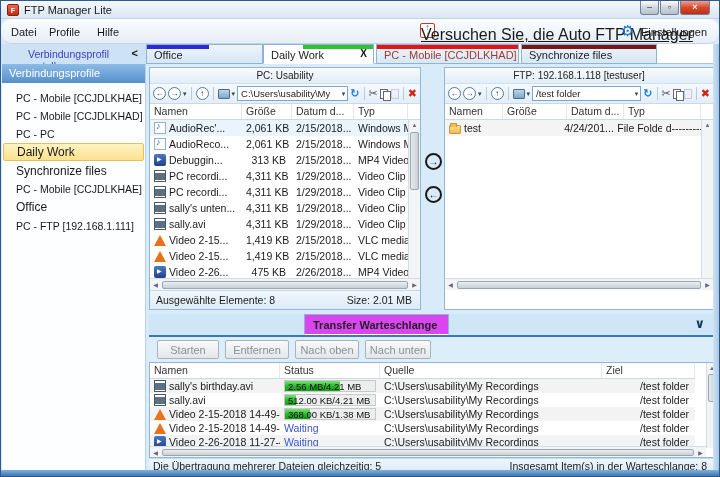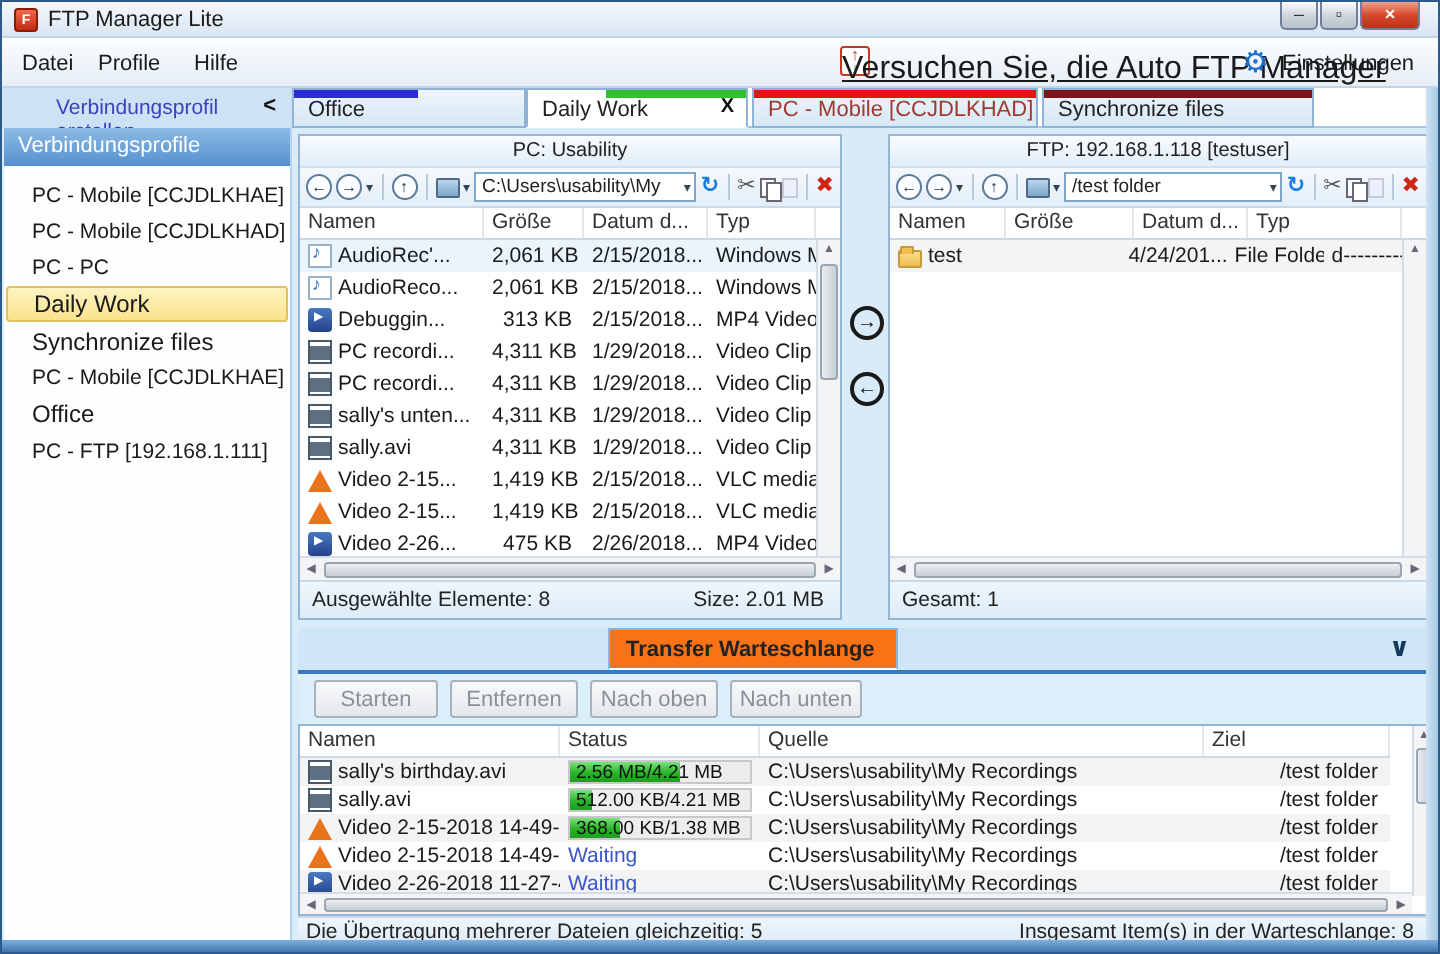--- a/index.html
+++ b/index.html
@@ -8,21 +8,21 @@
   
   .frame-right{position:absolute;top:43px;right:0;width:6px;bottom:6px;background:linear-gradient(90deg,#cfe3f4,#a8c8e4);}
   .frame-bottom{position:absolute;left:0;right:0;bottom:0;height:6px;background:linear-gradient(#7fb0dd,#3f76b0);}
   
   .titlebar{position:absolute;left:0;top:0;right:0;height:18px;background:linear-gradient(#f4f8fc,#d9e6f2);border-bottom:1px solid #c2d4e4;}
   .app-ico{position:absolute;left:6px;top:3px;width:12px;height:12px;background:linear-gradient(#f06a4a,#c22b12);border:1px solid #8a1e0c;border-radius:2px;color:#fff;font-size:7px;line-height:11px;text-align:center;font-weight:bold;}
   .title-text{position:absolute;left:23px;top:3px;font-size:11px;color:#1a1a1a;}
   .wbtn{position:absolute;top:0;height:14px;border:1px solid #70809a;border-top:none;border-radius:0 0 3px 3px;font-size:9px;line-height:12px;text-align:center;color:#333;background:linear-gradient(#fdfdfd,#cfd6de 50%,#b8c2cc);}
   .wbtn.close{background:linear-gradient(#f2a08c,#d8492c 50%,#b93315);color:#fff;font-weight:bold;}
   
-  .menubar{position:absolute;left:0;top:18px;right:0;height:25px;background:linear-gradient(#fbfdfe,#e6eef6);border-bottom:1px solid #c6d5e4;}
+  .menubar{position:absolute;left:0;top:18px;right:0;height:25px;background:linear-gradient(#fbfdfe,#e6eef6);border-bottom:1px solid #c6d5e4;border-radius:10px;}
   .menu-item{position:absolute;top:5px;font-size:11px;color:#1a1a1a;padding:2px 6px;cursor:default;}
   .promo-ico{position:absolute;left:419px;top:4px;width:15px;height:15px;border:1px solid #c03a22;background:#fff;border-radius:2px;font-size:8px;line-height:7px;text-align:center;}
   .promo-ico .u{color:#c03a22;font-weight:bold;}
   .promo-ico .d{color:#1e9e3a;font-weight:bold;}
   .promo-label{position:absolute;left:420px;top:7px;font-size:16px;color:#1a1a1a;text-decoration:underline;}
   .gear{position:absolute;left:620px;top:3px;font-size:15px;color:#1d6fd1;font-weight:bold;}
   .settings-label{position:absolute;left:640px;top:7px;font-size:11px;color:#1a1a1a;}
   
   .create-bar{position:absolute;left:0;top:43px;width:145px;height:20px;background:#cde3f5;}
   .create-label{position:absolute;left:6px;top:4px;font-size:10.5px;color:#4040bf;margin-left:21px;}
@@ -79,21 +79,21 @@
   .fico.mp4::before{content:"▶";position:absolute;left:3px;top:1px;font-size:6px;color:#fff;}
   .fico.clip{background:linear-gradient(#fff 0 2px,#5d6f80 2px 9px,#fff 9px 11px);border:1px solid #46586a;}
   .fico.vlc{width:0;height:0;border-left:6px solid transparent;border-right:6px solid transparent;border-bottom:11px solid #e8731a;background:none;margin-top:1px;}
   .fico.folder{background:linear-gradient(#fbdf8e,#f0bd4e);border:1px solid #c49a3a;border-radius:1px;margin-top:2px;height:9px;}
   .fico.folder::before{content:"";position:absolute;left:0;top:-3px;width:5px;height:3px;background:#f0bd4e;border:1px solid #c49a3a;border-bottom:none;border-radius:1px 1px 0 0;}
   
   .xbtn{position:absolute;width:17px;height:17px;border:2px solid #1a1a1a;border-radius:50%;background:transparent;text-align:center;font-size:10px;font-weight:bold;line-height:13px;color:#111;}
   
   .qtabs{position:absolute;left:148px;top:313px;right:6px;height:21px;background:#cfe6f6;}
   .qtab{position:absolute;top:0;height:21px;border:1px solid #8fb3d6;background:linear-gradient(#e2eff9,#cfe3f4);font-size:11px;color:#222;padding:4px 0 0 8px;}
-  .qtab.active{background:#f97316;font-weight:bold;border-bottom:1px solid #fff;}
+  .qtab.active{background:#d946ef;font-weight:bold;border-bottom:1px solid #fff;}
   .qchev{position:absolute;right:8px;top:2px;font-size:13px;font-weight:bold;color:#163a5e;}
   .qline{position:absolute;left:148px;top:334px;right:6px;height:2px;background:#3c78b5;}
   .qbtnrow{position:absolute;left:148px;top:336px;right:6px;height:25px;background:#ddeefb;}
   .qbtn{position:absolute;top:3px;height:19px;border:1px solid #a9b2ba;border-radius:2px;background:linear-gradient(#f8f9fa,#e4e7ea);font-size:11px;color:#8a9099;text-align:center;padding-top:3px;}
   .qtable{position:absolute;left:148px;top:361px;width:569px;height:96px;background:#fff;border:1px solid #93b6d6;}
   .qhdr{position:absolute;left:0;top:0;width:545px;height:16px;border-bottom:1px solid #cfd8e0;display:flex;font-size:10.5px;color:#333;}
   .qhdr .c{padding:1px 0 0 4px;border-right:1px solid #e4e9ee;white-space:nowrap;overflow:hidden;}
   .qrow{display:flex;height:14px;align-items:center;font-size:10.5px;color:#1a1a1a;width:545px;}
   .qrow:nth-child(odd){background:#f3f3f3;}
   .qrow .c{white-space:nowrap;overflow:hidden;padding-left:4px;}
@@ -318,23 +318,20 @@
       </div>
     </div>
     <div class="vsb">
         <div class="ar">▲</div>
       </div>
     <div class="hsb">
         <div class="ar">◀</div>
         <div class="thumb"></div>
         <div class="ar">▶</div>
       </div>
-    <div class="pstatus">
-      <span style="position:absolute;left:6px;">Gesamt: 1</span>
-    </div>
   </div>
 
   <div class="qtabs">
     <div class="qtab active" style="left:155px;width:145px;">Transfer Warteschlange</div>
     <div class="qchev">∨</div>
   </div>
   <div class="qline"></div>
   <div class="qbtnrow">
     <div class="qbtn" style="left:8px;width:62px;">Starten</div>
     <div class="qbtn" style="left:76px;width:64px;">Entfernen</div>

